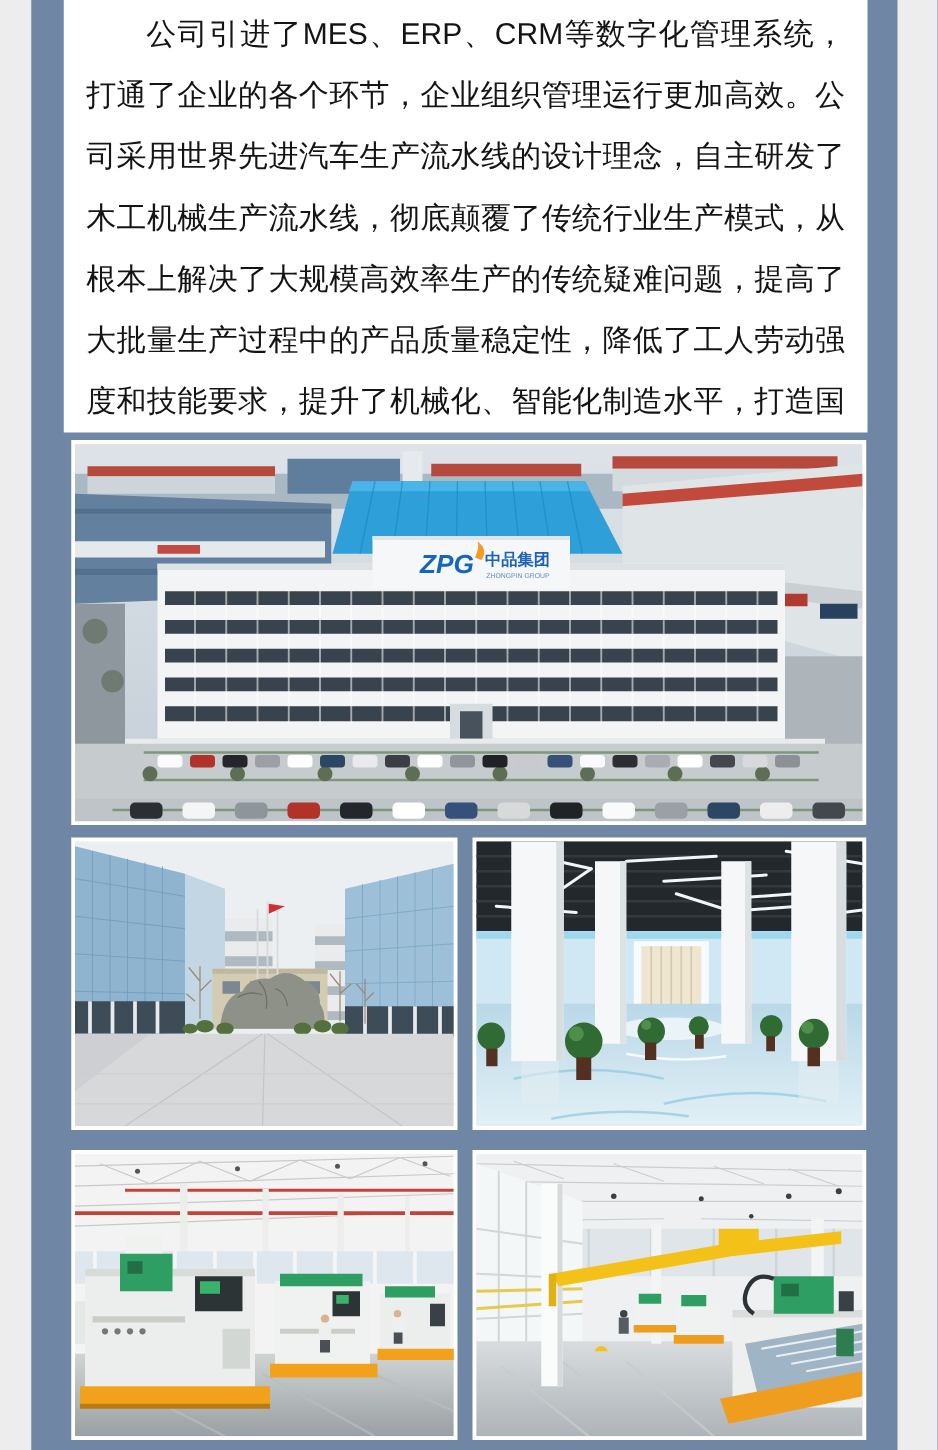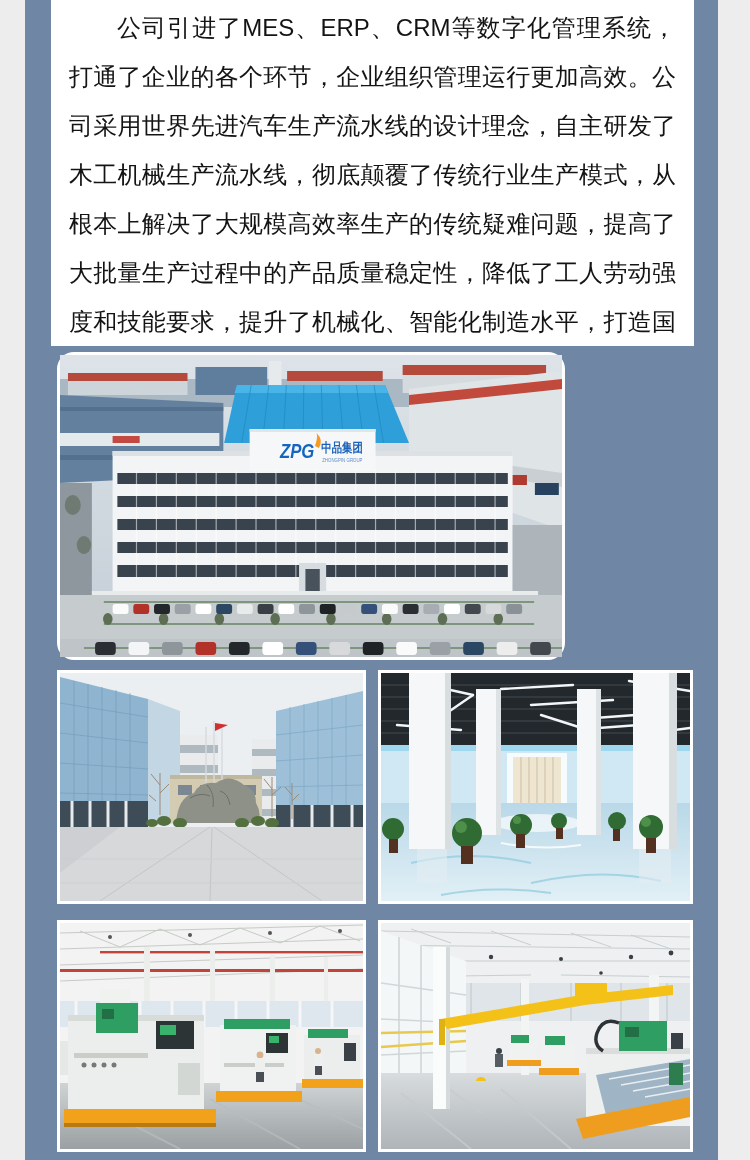--- a/index.html
+++ b/index.html
@@ -19,21 +19,21 @@
   }
   .text-card p{
     margin:0;font-size:24px;line-height:49px;text-indent:2em;
     text-align:justify;color:var(--text-color,#141414);
   }
   .photo-card{
     position:absolute;background:var(--card-background,#ffffff);
     box-sizing:border-box;padding:3px;
   }
   .photo-card svg{display:block;width:100%;height:100%;}
-  .card-aerial{left:57px;top:352px;width:508px;height:308px;border-radius:17px;}
+  .card-aerial{left:57px;top:352px;width:636px;height:308px;}
   .card-plaza{left:57px;top:670px;width:309px;height:234px;}
   .card-lobby{left:378px;top:670px;width:315px;height:234px;}
   .card-workshop{left:57px;top:920px;width:309px;height:232px;}
   .card-line{left:378px;top:920px;width:315px;height:232px;}
 </style>
 </head>
 <body>
 
 <div class="panel"></div>
 

